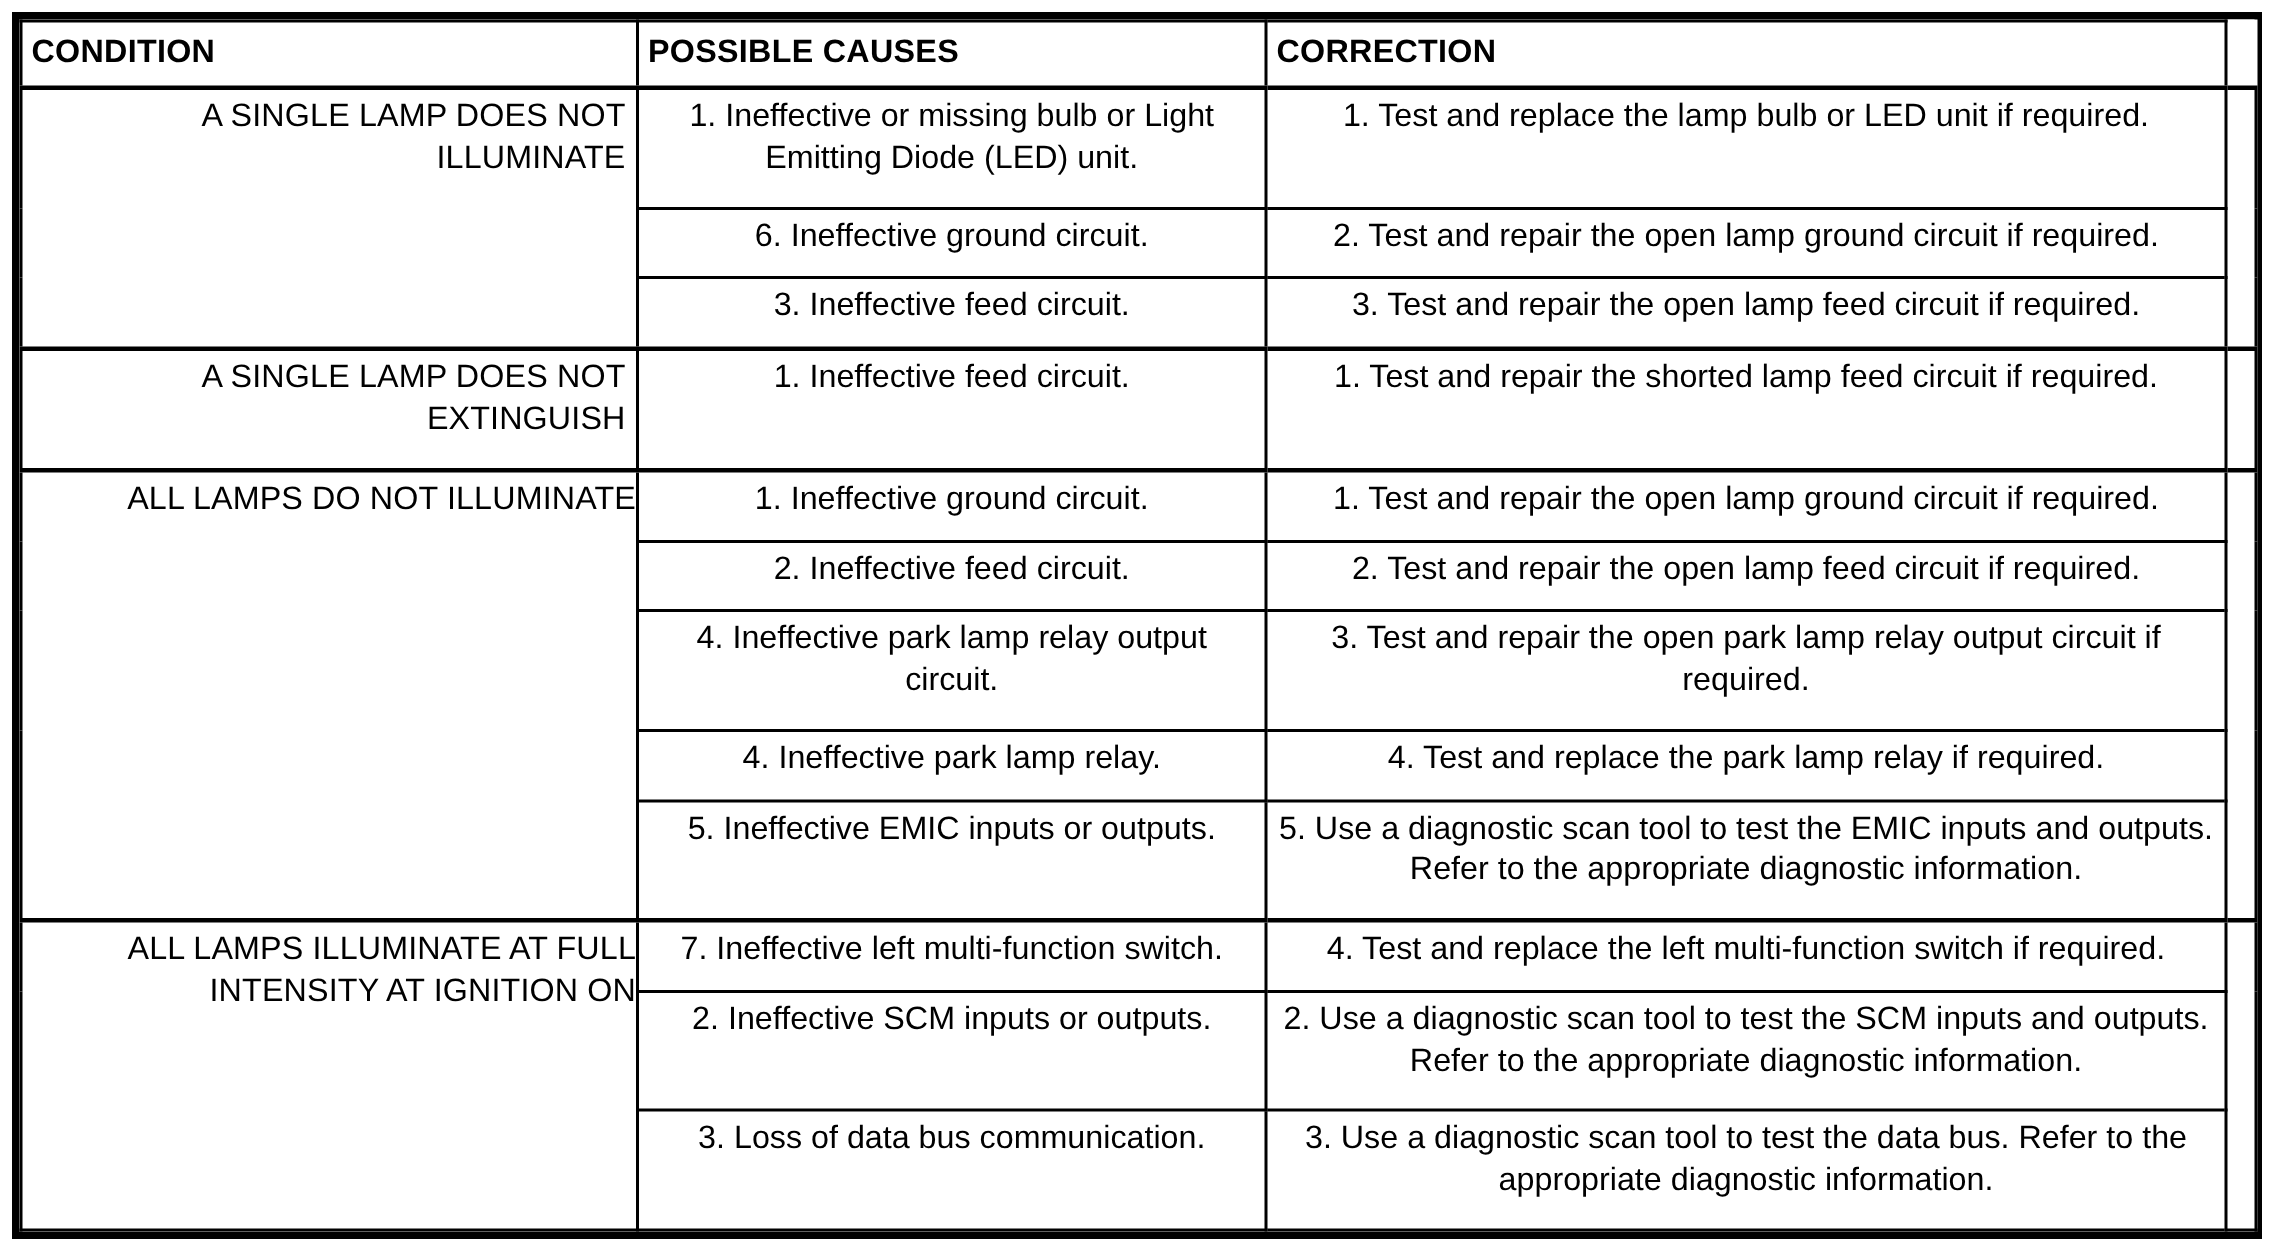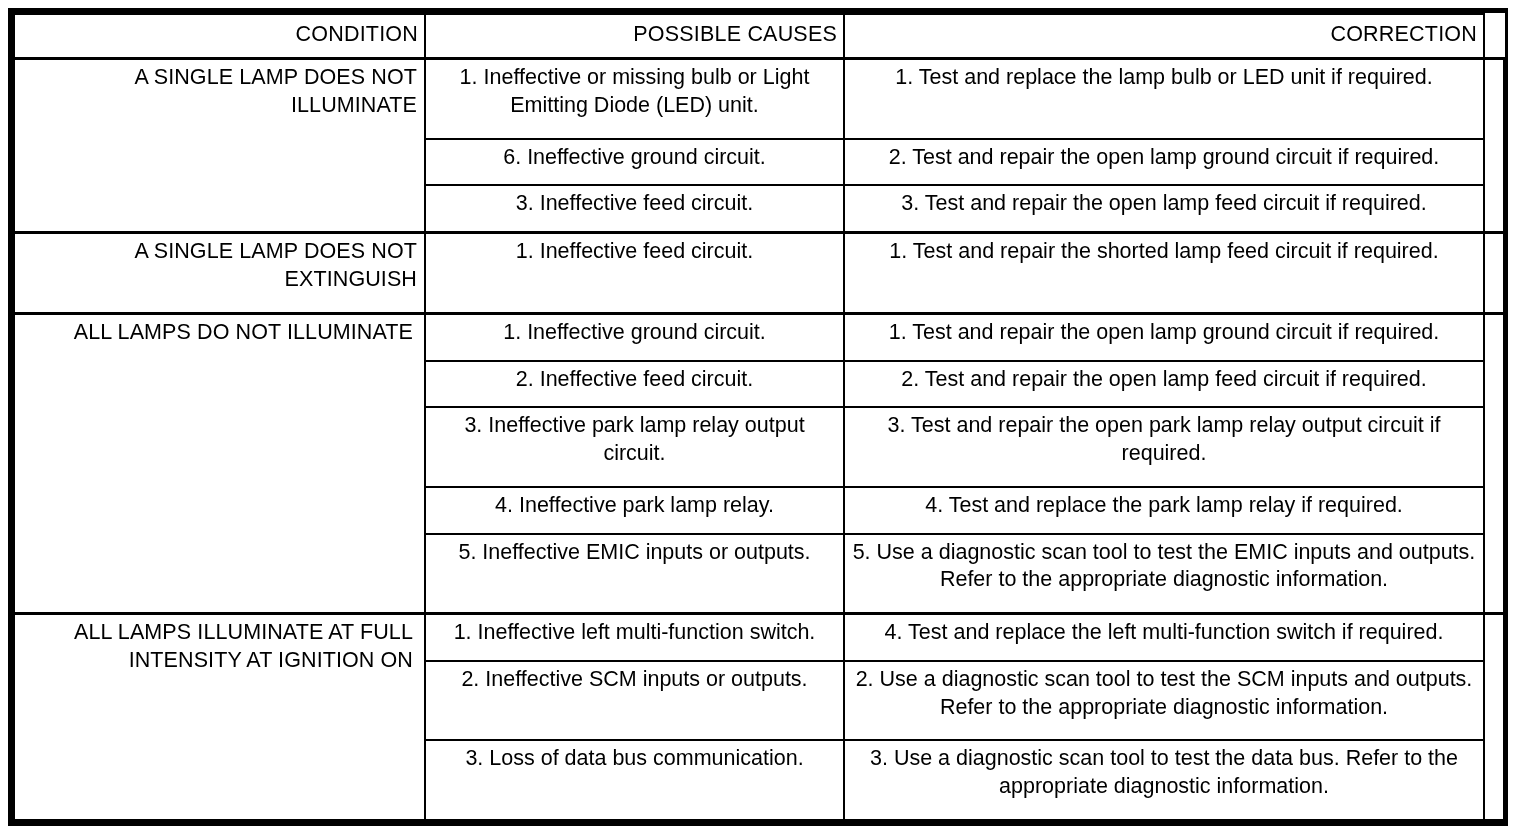--- a/index.html
+++ b/index.html
@@ -53,43 +53,43 @@
     vertical-align: top;
     padding: 4px 7px 6px 7px;
     font-size: 21.5px;
     line-height: 1.30;
     background: #ffffff;
     box-sizing: border-box;
   }
 
   
   table.dtc thead th {
-    text-align: right;
+    text-align: left;
     vertical-align: middle;
-    font-weight: normal;
+    font-weight: bold;
     letter-spacing: 0.2px;
     padding: 6px 6px 8px 6px;
     height: 39px;
   }
   table.dtc thead th.spacer-head {
     border-top: none;
     border-right: none;
     border-bottom-color: #000000;
   }
 
   
   td.condition {
     text-align: right;
     vertical-align: top;
     padding-top: 8px;
     letter-spacing: 0.1px;
   }
   td.condition.tight {
     padding-left: 1px;
-    padding-right: 11px;
+    padding-right: 0;
   }
 
   td.causes,
   td.correction {
     text-align: center;
   }
 
   
   td.spacer {
     border-right: none;
@@ -153,35 +153,35 @@
           <td class="condition tight" rowspan="5">ALL LAMPS DO NOT ILLUMINATE</td>
           <td class="causes">1. Ineffective ground circuit.</td>
           <td class="correction">1. Test and repair the open lamp ground circuit if required.</td>
           <td class="spacer" rowspan="5"></td>
         </tr>
         <tr>
           <td class="causes">2. Ineffective feed circuit.</td>
           <td class="correction">2. Test and repair the open lamp feed circuit if required.</td>
         </tr>
         <tr>
-          <td class="causes">3. Ineffective park lamp relay output circuit.</td>
+          <td class="causes">4. Ineffective park lamp relay output circuit.</td>
           <td class="correction">3. Test and repair the open park lamp relay output circuit if required.</td>
         </tr>
         <tr>
           <td class="causes">4. Ineffective park lamp relay.</td>
           <td class="correction">4. Test and replace the park lamp relay if required.</td>
         </tr>
         <tr>
           <td class="causes">5. Ineffective EMIC inputs or outputs.</td>
           <td class="correction">5. Use a diagnostic scan tool to test the EMIC inputs and outputs. Refer to the appropriate diagnostic information.</td>
         </tr>
 
         <tr class="group-start">
           <td class="condition tight" rowspan="3">ALL LAMPS ILLUMINATE AT FULL INTENSITY AT IGNITION ON</td>
-          <td class="causes">1. Ineffective left multi-function switch.</td>
+          <td class="causes">7. Ineffective left multi-function switch.</td>
           <td class="correction">4. Test and replace the left multi-function switch if required.</td>
           <td class="spacer" rowspan="3"></td>
         </tr>
         <tr>
           <td class="causes">2. Ineffective SCM inputs or outputs.</td>
           <td class="correction">2. Use a diagnostic scan tool to test the SCM inputs and outputs. Refer to the appropriate diagnostic information.</td>
         </tr>
         <tr>
           <td class="causes">3. Loss of data bus communication.</td>
           <td class="correction">3. Use a diagnostic scan tool to test the data bus. Refer to the appropriate diagnostic information.</td>

